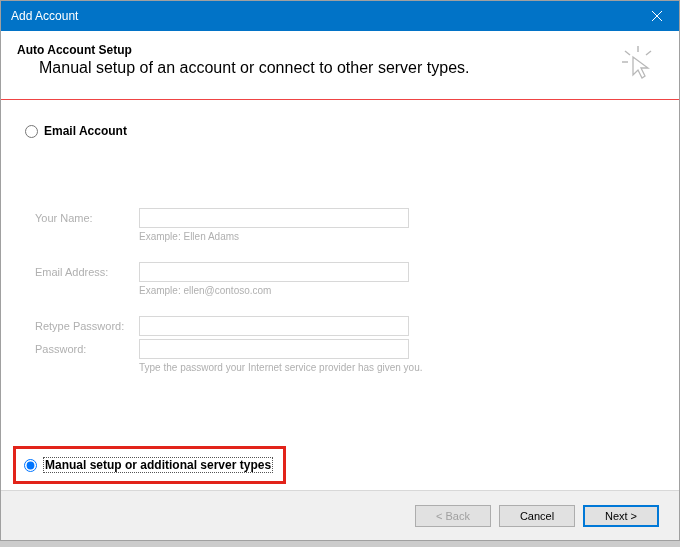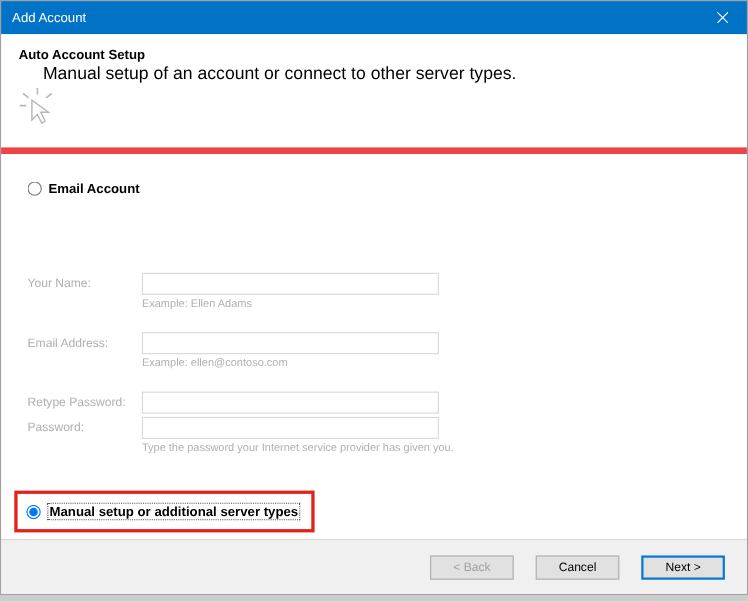--- a/index.html
+++ b/index.html
@@ -40,25 +40,24 @@
       justify-content: center;
       font-size: 14px;
       cursor: pointer;
     }
     .titlebar-close svg {
       stroke: #ffffff;
       stroke-width: 1;
     }
     .header {
       padding: 12px 16px 16px 16px;
-      border-bottom: 6px solid #ef4444;
+      border-bottom: 1px solid #ef4444;
       display: flex;
       justify-content: space-between;
       align-items: flex-start;
-      flex-direction: column;
     }
     .header-text {
       flex: 1;
     }
     .header-title {
       font-size: 12px;
       font-weight: bold;
       color: #000;
       margin: 0 0 2px 0;
     }
@@ -88,20 +87,21 @@
       width: 13px;
       height: 13px;
     }
     .radio-row.top-radio {
       margin-bottom: 70px;
     }
     .radio-row.top-radio label {
       font-weight: bold;
     }
     .form-grid {
+      margin-left: 10px;
     }
     .form-row {
       display: flex;
       align-items: center;
       margin-bottom: 3px;
     }
     .form-label {
       width: 104px;
       font-size: 11px;
       color: #b0b0b0;
@@ -137,21 +137,21 @@
       padding: 0 1px;
     }
     .footer {
       height: 50px;
       border-top: 1px solid #d8d8d8;
       background: #f0f0f0;
       display: flex;
       justify-content: flex-end;
       align-items: center;
       padding-right: 20px;
-      gap: 20px;
+      gap: 8px;
     }
     .btn {
       min-width: 76px;
       height: 22px;
       font-size: 11px;
       border: 1px solid #adadad;
       background: #e1e1e1;
       cursor: pointer;
       padding: 0 10px;
     }

